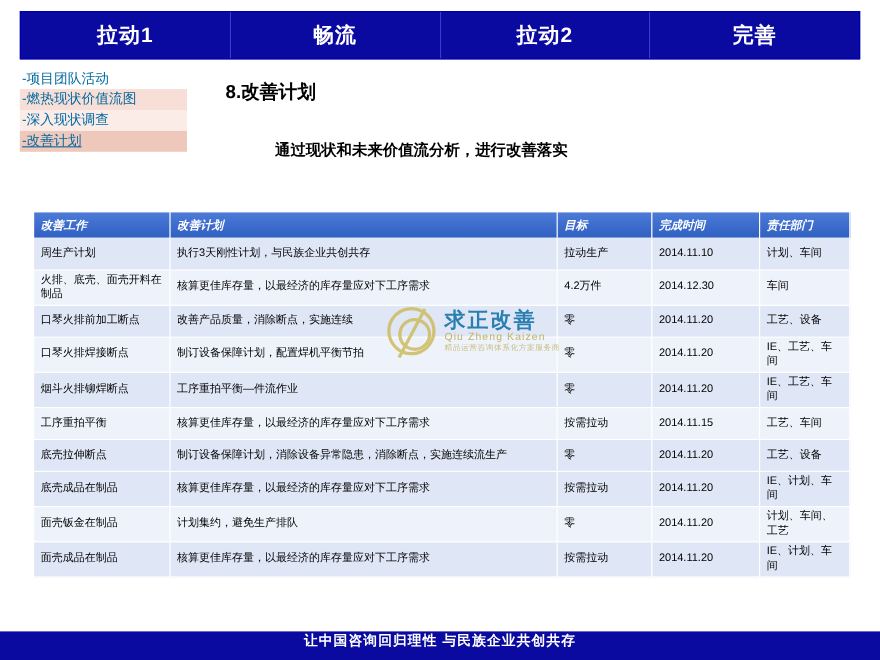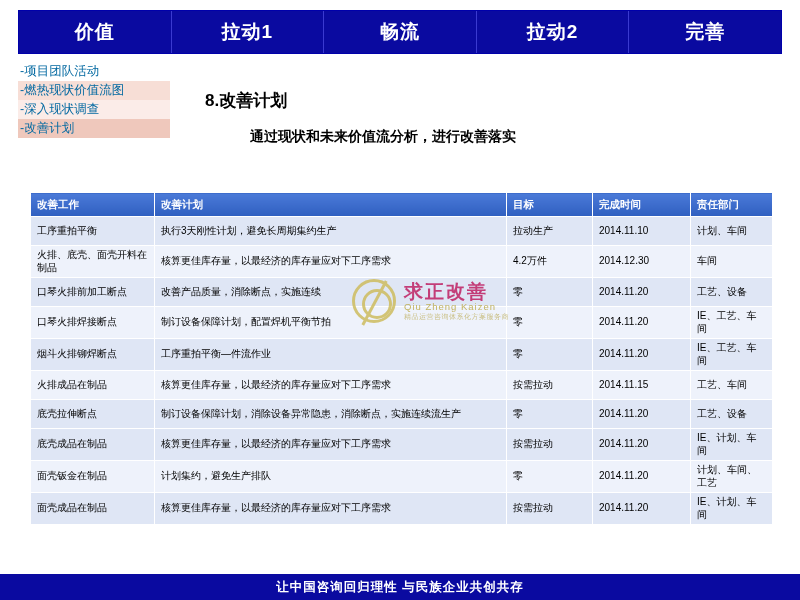--- a/index.html
+++ b/index.html
@@ -33,26 +33,26 @@
   }
   .ll-row {
     height: 19px; line-height: 19px;
     font-size: 12.5px; color: #0369a1;
     padding-left: 2px;
     background: #ffffff;
   }
   .ll-row.shade1 { background: #fbece8; }
   .ll-row.shade2 { background: #f7ded6; }
   .ll-row.shade3 { background: #f2d2c8; }
-  .ll-row.shade4 { background: #efc8bc; }
+  .ll-row.shade4 { background: #efc8bc; text-decoration: underline; }
 
   
   .title-main {
     position: absolute; left: 205px; top: 72px;
-    font-size: 17px; font-weight: bold; color: #000000; margin-top: 17px;
+    font-size: 17px; font-weight: bold; color: #000000;
   }
   .title-sub {
     position: absolute; left: 210px; top: 128px;
     font-size: 14px; font-weight: bold; color: #000000; margin-left: 40px;
   }
 
   
   .tbl-wrap {
     position: absolute; left: 30px; top: 192px; width: 742px;
   }
@@ -63,20 +63,21 @@
   }
   table.grid th {
     background: #3f6fd0;
     background: linear-gradient(#4b7ad8, #2f5fc0);
     color: #ffffff; font-weight: bold;
     font-size: 10.5px;
     height: 24px;
     border: 1px solid #ffffff;
     text-align: left;
     padding: 0 6px;
+    font-style: italic;
   }
   table.grid td {
     border: 1px solid #ffffff;
     height: 29px;
     padding: 3px 6px;
     color: #000000;
     vertical-align: middle;
     line-height: 1.25;
   }
   tr.r-even td { background: #dfe6f5; }
@@ -104,39 +105,38 @@
     content: ""; position: absolute; left: 7px; top: 7px;
     width: 24px; height: 24px; border-radius: 50%;
     border: 3px solid #cdbb5a;
   }
   .wm-mark:after {
     content: ""; position: absolute; left: 18px; top: -4px;
     width: 3px; height: 50px; background: #cdbb5a;
     transform: rotate(28deg);
   }
   .wm-txt { line-height: 1.15; }
-  .wm-cn { font-size: 19px; font-weight: bold; color: #be185d; letter-spacing: 2px; }
+  .wm-cn { font-size: 19px; font-weight: bold; color: #0369a1; letter-spacing: 2px; }
   .wm-en { font-size: 9.5px; color: #b9a63f; letter-spacing: 1px; }
   .wm-sub { font-size: 7px; color: #c2b46a; letter-spacing: .5px; }
 
   
   .footer {
     position: absolute; left: 0; bottom: 0; width: 800px; height: 26px;
     background: #0a0aa0;
-    display: flex; align-items: center; justify-content: center;
+    display: flex; justify-content: center;
   }
   .footer span {
     color: #ffffff; font-size: 12.5px; font-weight: bold; letter-spacing: 1px;
   }
 </style>
 </head>
 <body>
 
 <div class="nav">
-  <div class="nav-item">价值</div>
   <div class="nav-item">拉动1</div>
   <div class="nav-item">畅流</div>
   <div class="nav-item">拉动2</div>
   <div class="nav-item">完善</div>
 </div>
 
 <div class="left-list">
   <div class="ll-row">-项目团队活动</div>
   <div class="ll-row shade2">-燃热现状价值流图</div>
   <div class="ll-row shade1">-深入现状调查</div>
@@ -159,22 +159,22 @@
       <tr>
         <th>改善工作</th>
         <th>改善计划</th>
         <th>目标</th>
         <th>完成时间</th>
         <th>责任部门</th>
       </tr>
     </thead>
     <tbody>
       <tr class="r-even">
-        <td>工序重拍平衡</td>
-        <td>执行3天刚性计划，避免长周期集约生产</td>
+        <td>周生产计划</td>
+        <td>执行3天刚性计划，与民族企业共创共存</td>
         <td>拉动生产</td>
         <td>2014.11.10</td>
         <td>计划、车间</td>
       </tr>
       <tr class="r-odd">
         <td>火排、底壳、面壳开料在制品</td>
         <td>核算更佳库存量，以最经济的库存量应对下工序需求</td>
         <td>4.2万件</td>
         <td>2014.12.30</td>
         <td>车间</td>
@@ -194,21 +194,21 @@
         <td>IE、工艺、车间</td>
       </tr>
       <tr class="r-even">
         <td>烟斗火排铆焊断点</td>
         <td>工序重拍平衡—件流作业</td>
         <td>零</td>
         <td>2014.11.20</td>
         <td>IE、工艺、车间</td>
       </tr>
       <tr class="r-odd">
-        <td>火排成品在制品</td>
+        <td>工序重拍平衡</td>
         <td>核算更佳库存量，以最经济的库存量应对下工序需求</td>
         <td>按需拉动</td>
         <td>2014.11.15</td>
         <td>工艺、车间</td>
       </tr>
       <tr class="r-even">
         <td>底壳拉伸断点</td>
         <td>制订设备保障计划，消除设备异常隐患，消除断点，实施连续流生产</td>
         <td>零</td>
         <td>2014.11.20</td>

